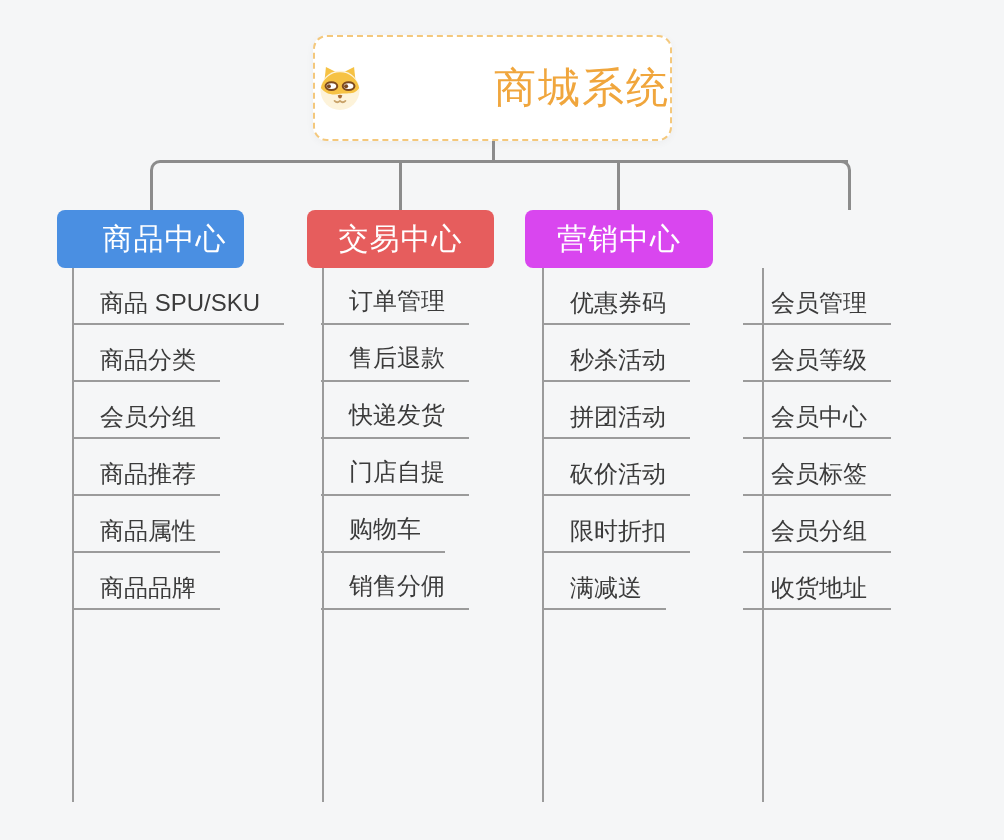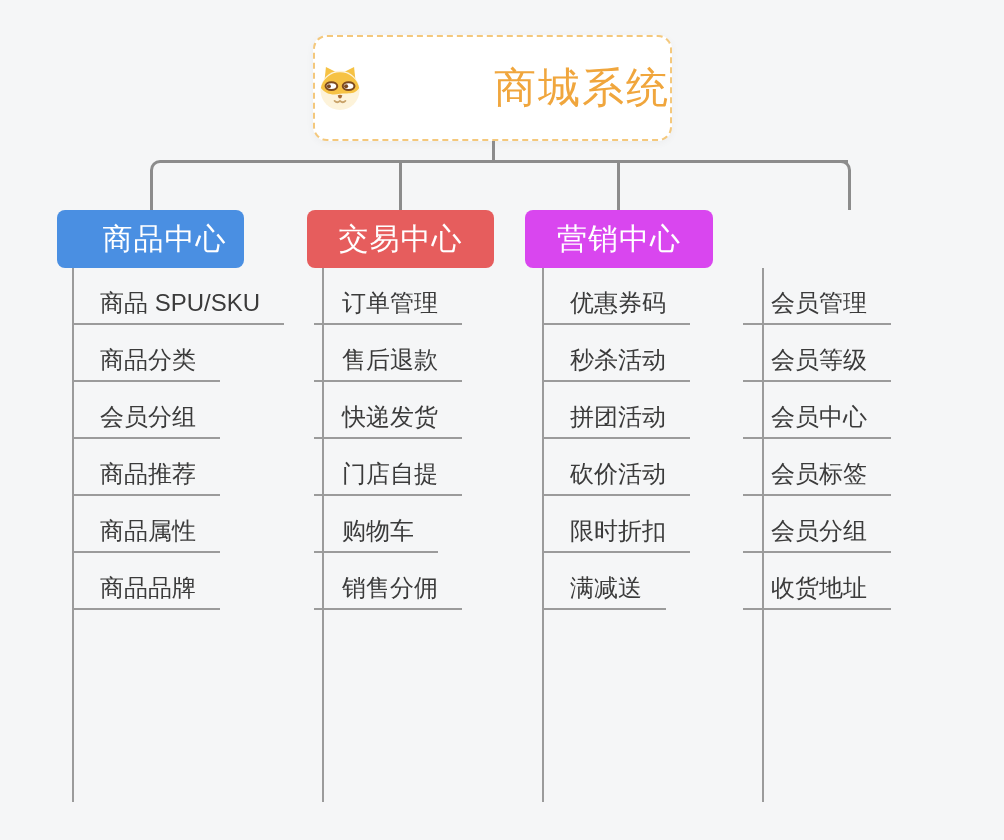--- a/index.html
+++ b/index.html
@@ -76,21 +76,21 @@
   .spine{
     position:absolute;top:268px;width:2px;height:534px;
     background:var(--underline);
   }
   .s1{left:72px;}
   .s2{left:322px;}
   .s3{left:542px;}
   .s4{left:762px;}
   .column{position:absolute;top:268px;}
   .c1{left:72px;}
-  .c2{left:314px;}
+  .c2{left:321px;font-family:Liberation Mono, monospace;}
   .c3{left:542px;}
   .c4{left:743px;}
   .leaf{
     margin-top:20px;
     width:max-content;
     white-space:nowrap;
     font-size:24px;
     line-height:30px;
     color:var(--leaf-text);
     padding:0 24px 5px 28px;

